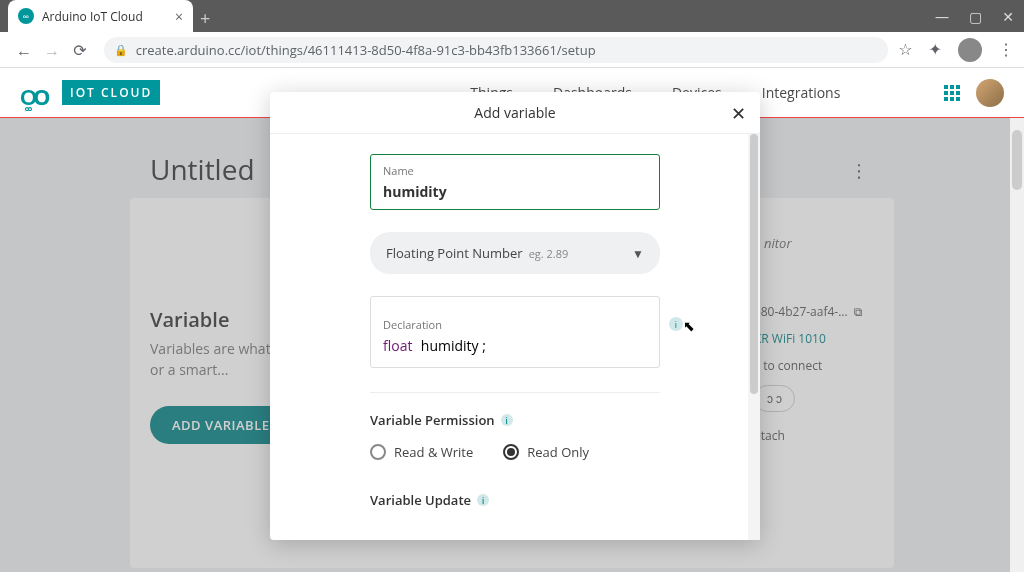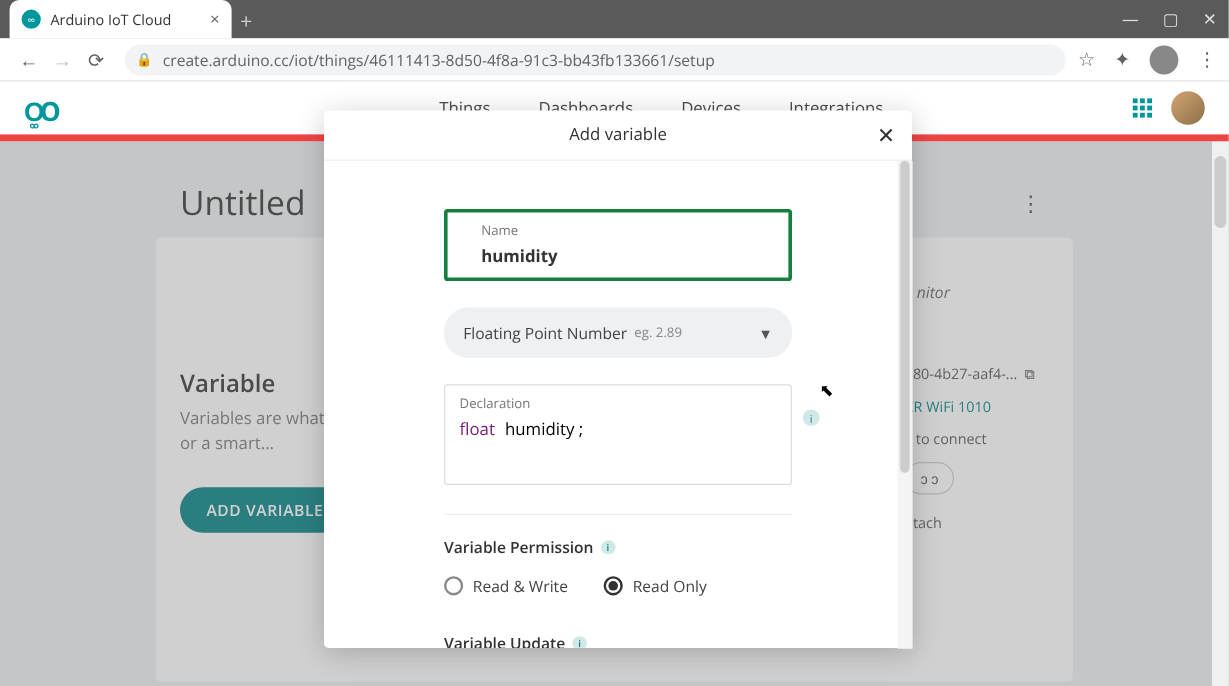--- a/index.html
+++ b/index.html
@@ -19,21 +19,21 @@
     
     .address-bar { height: 36px; background: #fff; display: flex; align-items: center; padding: 0 10px; border-bottom: 1px solid #ddd; }
     .nav-btn { width: 28px; text-align: center; color: #5f6368; font-size: 16px; }
     .nav-btn.disabled { color: #bbb; }
     .url-box { flex: 1; display: flex; align-items: center; margin: 0 10px; padding: 4px 10px; background: #f1f3f4; border-radius: 14px; font-size: 13px; color: #5f6368; }
     .url-lock { margin-right: 8px; font-size: 11px; }
     .addr-icons { display: flex; gap: 16px; color: #5f6368; font-size: 16px; }
     .user-circle { width: 24px; height: 24px; background: #888; border-radius: 50%; }
     
     
-    .app-header { height: 50px; background: #fff; display: flex; align-items: center; padding: 0 20px; border-bottom: 6px solid #ef4444; }
+    .app-header { height: 50px; background: #fff; display: flex; align-items: center; padding: 0 20px; border-bottom: 1px solid #ef4444; }
     .logo { display: flex; align-items: center; }
     .logo-infinity { width: 36px; height: 24px; color: #00979C; font-size: 22px; font-weight: bold; letter-spacing: -4px; }
     .logo-text { background: #00979C; color: #fff; padding: 4px 8px; font-size: 12px; font-weight: 600; letter-spacing: 2px; margin-left: 6px; }
     .nav-tabs { display: flex; gap: 40px; margin-left: 310px; }
     .nav-tab { font-size: 14px; color: #4a4a4a; }
     .header-right { margin-left: auto; display: flex; align-items: center; gap: 16px; }
     .apps-grid { display: grid; grid-template-columns: repeat(3, 4px); grid-template-rows: repeat(3, 4px); gap: 2px; }
     .apps-grid span { background: #00979C; }
     .avatar { width: 28px; height: 28px; border-radius: 50%; background: linear-gradient(135deg, #d4a574, #8b6f47); }
     
@@ -61,30 +61,30 @@
     
     
     .modal { position: absolute; top: 92px; left: 270px; width: 490px; height: 448px; background: #fff; border-radius: 4px; box-shadow: 0 4px 24px rgba(0,0,0,0.2); z-index: 20; display: flex; flex-direction: column; }
     .modal-header { display: flex; align-items: center; justify-content: center; height: 42px; border-bottom: 1px solid #eee; position: relative; }
     .modal-title { font-size: 14px; color: #333; }
     .modal-close { position: absolute; right: 14px; font-size: 18px; color: #333; cursor: pointer; }
     .modal-body { flex: 1; overflow-y: auto; padding: 20px 100px 20px 100px; position: relative; }
     .modal-sb { position: absolute; right: 0; top: 42px; width: 12px; height: 406px; background: #f4f4f4; }
     .modal-sb-thumb { position: absolute; top: 0; width: 8px; left: 2px; height: 260px; background: #ccc; border-radius: 4px; }
     
-    .form-field { border: 3px solid #15803d; border-radius: 3px; padding: 8px 28px; margin-bottom: 22px; margin-top: 20px; }
+    .form-field { border: 1px solid #15803d; border-radius: 3px; padding: 8px 12px; margin-bottom: 22px; }
     .field-label { font-size: 11px; color: #777; margin-bottom: 4px; }
     .field-value { font-size: 14px; color: #333; font-weight: bold; }
     
     .select-field { background: #eef0f1; border-radius: 20px; padding: 12px 16px; display: flex; align-items: center; margin-bottom: 22px; }
     .select-main { font-size: 13px; color: #444; }
     .select-hint { font-size: 11px; color: #888; margin-left: 6px; }
     .select-chevron { margin-left: auto; color: #555; font-size: 12px; }
     
-    .decl-field { border: 1px solid #ddd; border-radius: 3px; padding: 8px 12px; height: 84px; position: relative; margin-bottom: 6px; }
+    .decl-field { border: 1px solid #ddd; border-radius: 3px; padding: 20px 12px; height: 72px; position: relative; margin-bottom: 6px; }
     .code-line { font-family: 'Courier New', monospace; font-size: 14px; margin-top: 4px; }
     .code-type { color: #701a75; }
     .info-icon { position: absolute; right: -24px; top: 20px; width: 14px; height: 14px; background: #d0e8e8; color: #008184; border-radius: 50%; font-size: 9px; display: flex; align-items: center; justify-content: center; }
     
     .divider { border-top: 1px solid #eee; margin: 24px 0 18px 0; }
     
     .perm-label { font-size: 13px; font-weight: 600; color: #333; display: flex; align-items: center; margin-bottom: 14px; }
     .perm-label .info-inline { width: 12px; height: 12px; background: #d0e8e8; color: #008184; border-radius: 50%; font-size: 8px; display: flex; align-items: center; justify-content: center; margin-left: 6px; }
     
     .radio-row { display: flex; gap: 30px; margin-bottom: 30px; }
@@ -126,20 +126,21 @@
     <span>☆</span>
     <span>✦</span>
     <span class="user-circle"></span>
     <span>⋮</span>
   </div>
 </div>
 
 <div class="app-header">
   <div class="logo">
     <span class="logo-infinity">O͚O</span>
+    <span class="logo-text">IOT CLOUD</span>
   </div>
   <div class="nav-tabs">
     <span class="nav-tab">Things</span>
     <span class="nav-tab">Dashboards</span>
     <span class="nav-tab">Devices</span>
     <span class="nav-tab">Integrations</span>
   </div>
   <div class="header-right">
     <div class="apps-grid">
       <span></span>

